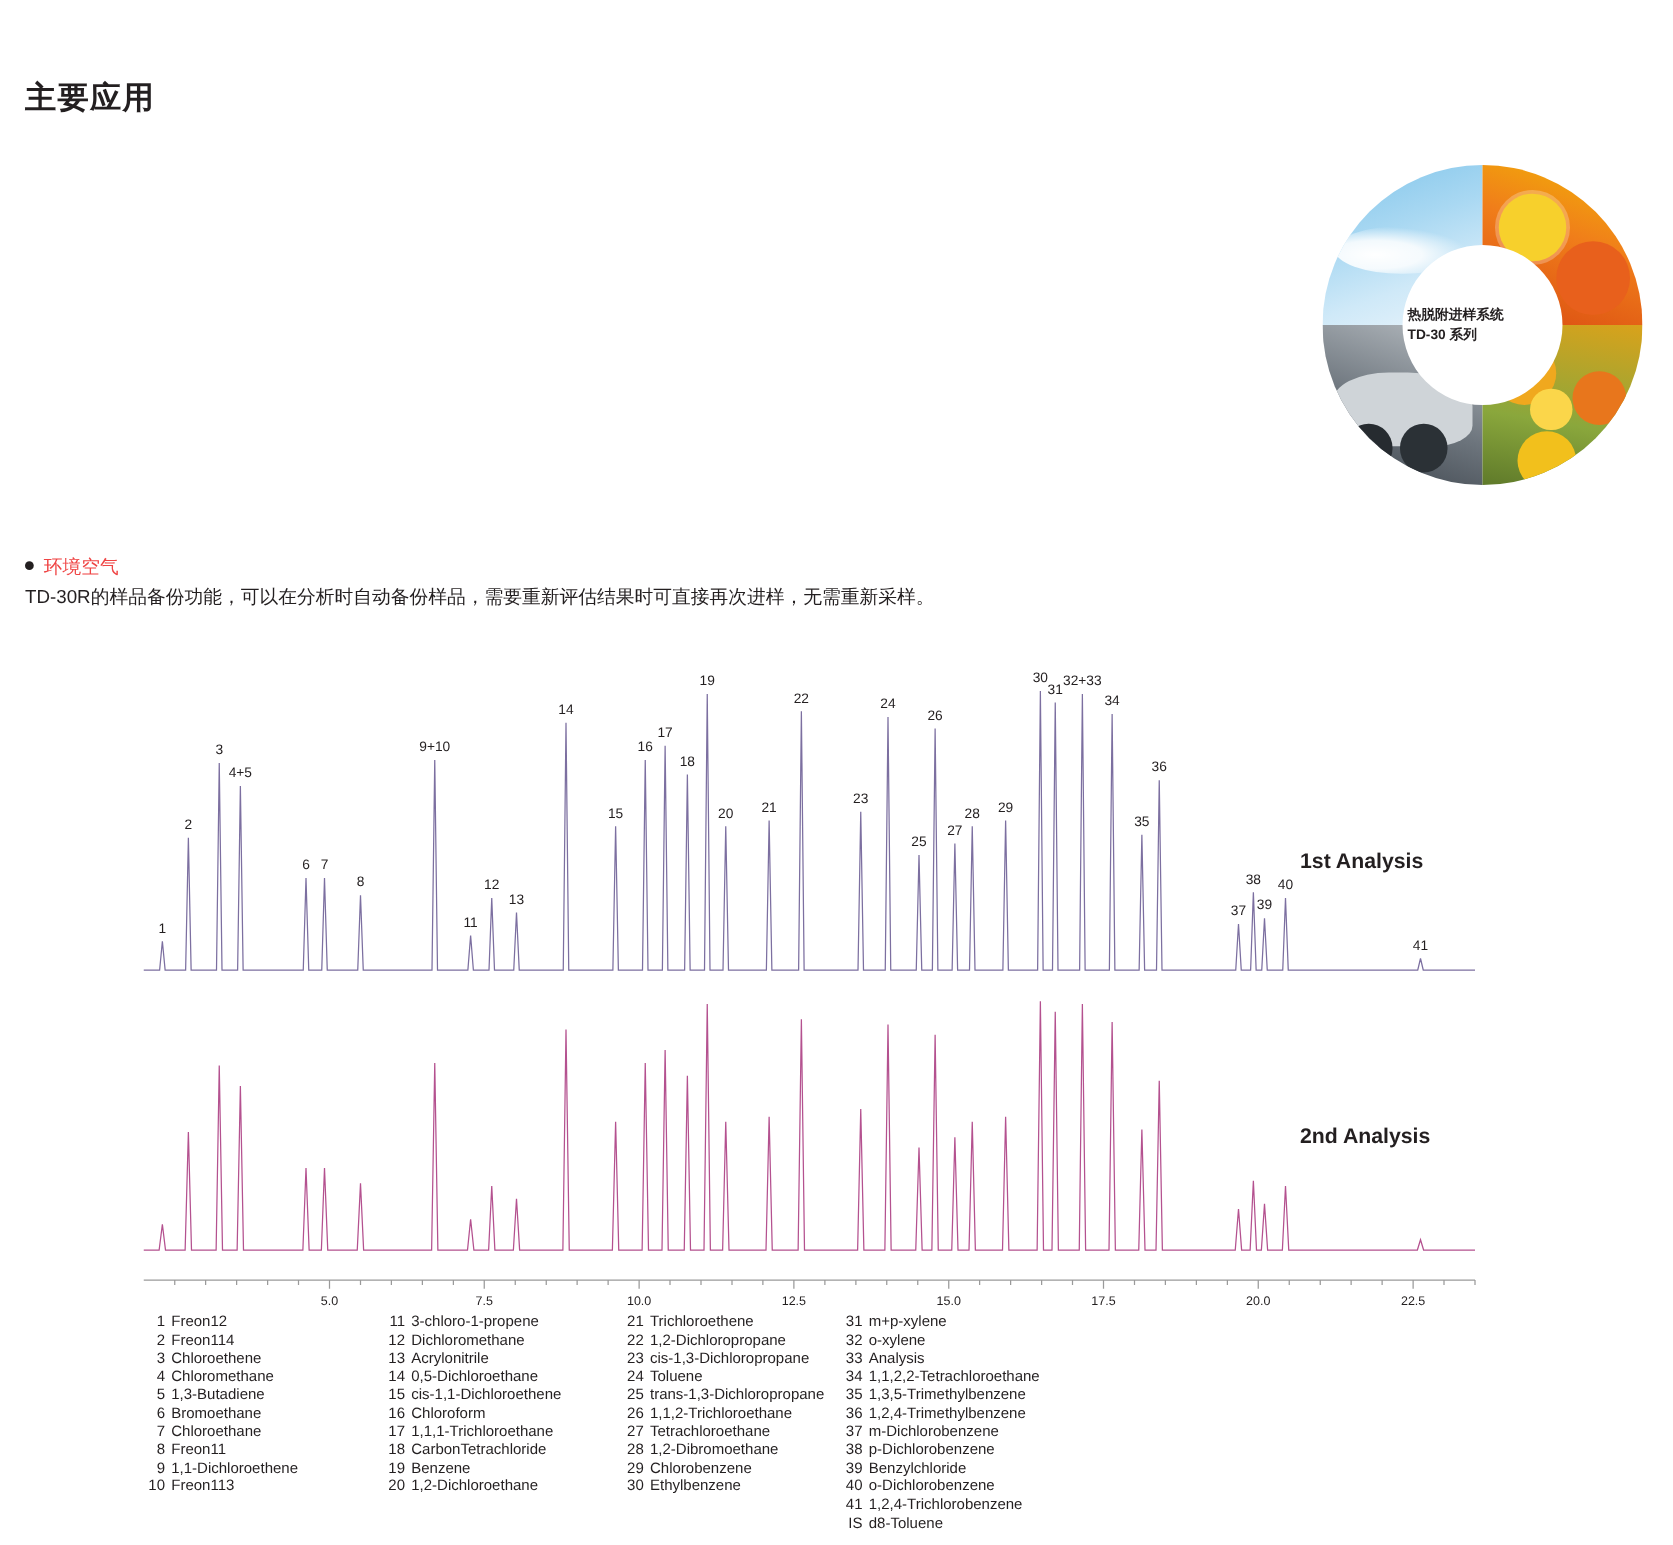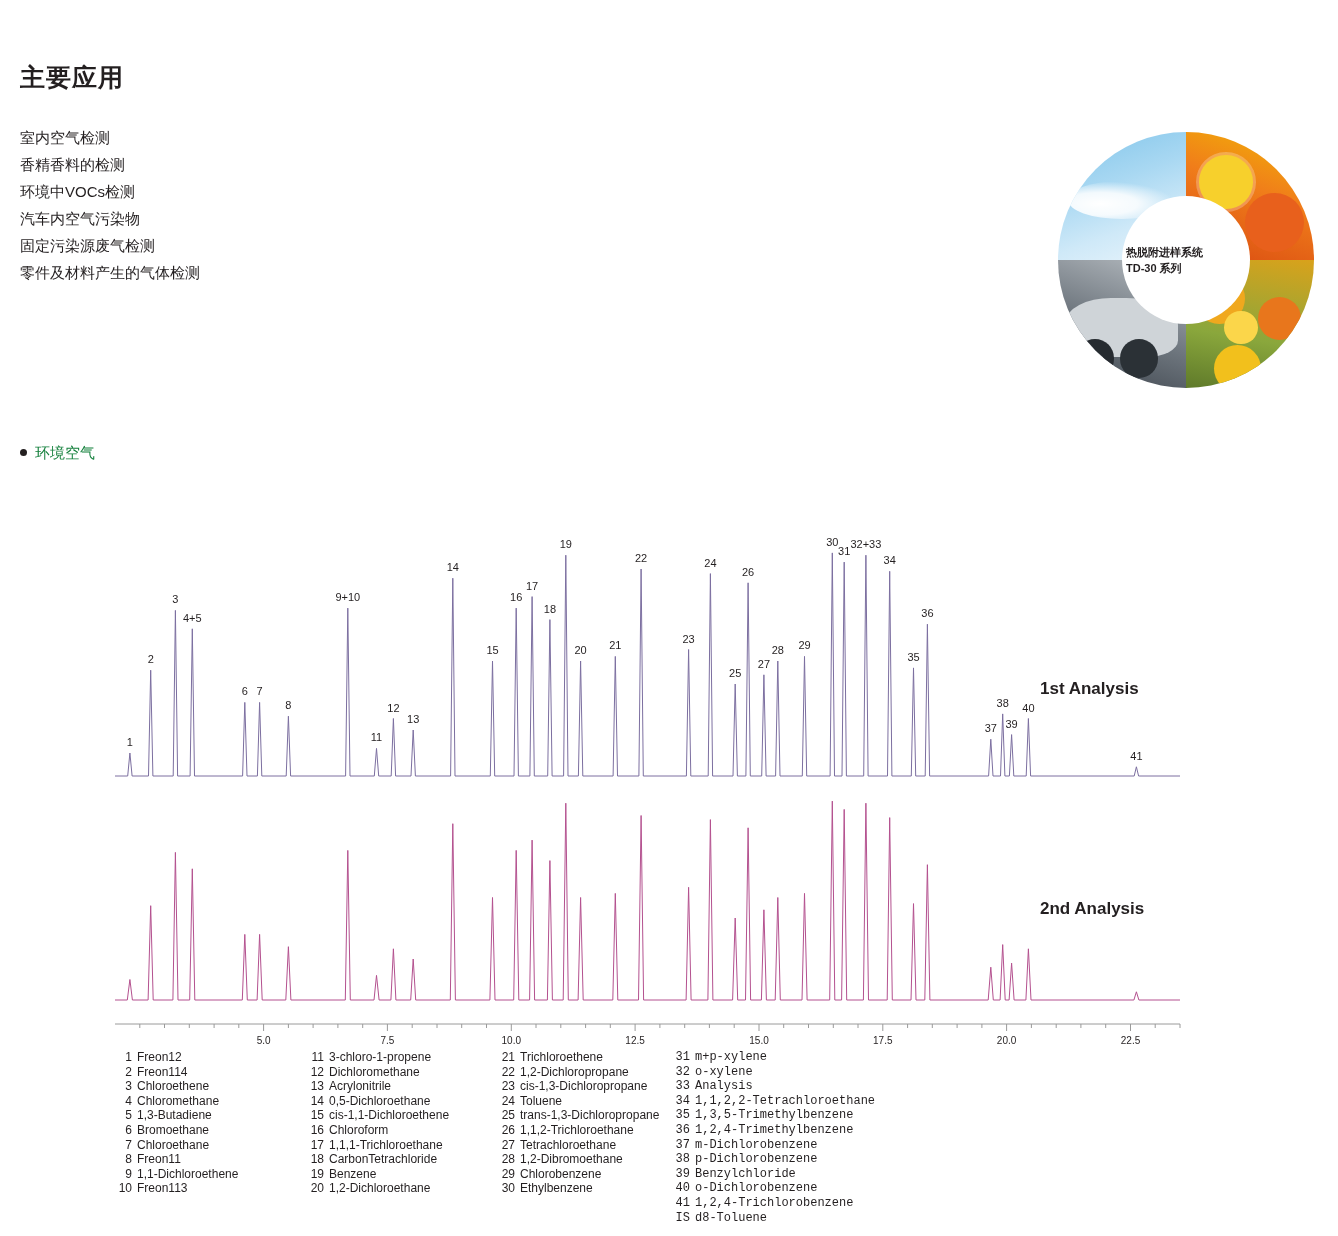--- a/index.html
+++ b/index.html
@@ -27,74 +27,67 @@
   .q3:before{content:"";position:absolute;left:6%;top:30%;width:88%;height:46%;border-radius:40% 46% 28% 24%;background:#cfd4d8;}
   .q3:after{content:"";position:absolute;left:14%;top:62%;width:30%;height:30%;border-radius:50%;background:#262b30;box-shadow:44px 0 0 0 #2b3136;}
   .q4{left:50%;top:50%;background:linear-gradient(10deg,#5f7a2a 0%,#8aa73c 40%,#d9a21b 100%);}
   .q4:before{content:"";position:absolute;left:6%;top:10%;width:40%;height:40%;border-radius:50%;background:#f0a81e;box-shadow:60px 20px 0 -4px #e8761c, 18px 70px 0 -2px #f2c01c, 76px 78px 0 -6px #d95c16;}
   .q4:after{content:"";position:absolute;left:30%;top:40%;width:26%;height:26%;border-radius:50%;background:#fbd64a;}
   .donut-hole{position:absolute;left:50%;top:50%;transform:translate(-50%,-50%);width:128px;height:128px;border-radius:50%;background:#ffffff;}
   .donut-label{position:absolute;left:50%;top:50%;transform:translate(-50%,-50%);width:120px;
      font-size:11px;font-weight:bold;line-height:16px;color:#231f20;}
 
   
-  .bullet-row{position:absolute;left:20px;top:444px;font-size:15px;color:#15803d;}
+  .bullet-row{position:absolute;left:20px;top:444px;font-size:15px;color:#ef4444;}
   .bullet-dot{display:inline-block;width:7px;height:7px;border-radius:50%;background:#231f20;margin-right:8px;vertical-align:2px;}
   .desc{position:absolute;left:20px;top:468px;font-size:15px;color:#231f20;}
 
   
   .chart{position:absolute;left:20px;top:508px;width:1298px;height:560px;}
   .chart svg{display:block;}
   .an-label{font-size:17px;font-weight:bold;fill:#231f20;font-family:"Liberation Sans",sans-serif;}
   .pk-label{font-size:11px;fill:#231f20;font-family:"Liberation Sans",sans-serif;text-anchor:middle;}
   .ax-label{font-size:10px;fill:#231f20;font-family:"Liberation Sans",sans-serif;text-anchor:middle;}
 
   
   .legend{position:absolute;left:112px;top:1046px;width:1100px;font-size:12px;line-height:14.6px;color:#231f20;}
   .legend-col{position:absolute;top:4px;}
   .lc1{left:0;}
   .lc2{left:192px;}
   .lc3{left:383px;}
-  .lc4{left:558px;font-family:Liberation Mono, monospace;}
+  .lc4{left:558px;}
   .li{white-space:nowrap;}
   .li .num{display:inline-block;width:20px;text-align:right;margin-right:5px;}
 </style>
 </head>
 <body>
 
 <div class="page">
 
   <h1 class="h1">主要应用</h1>
 
-  <div class="applist">
-    <div>室内空气检测</div>
-    <div>香精香料的检测</div>
-    <div>环境中VOCs检测</div>
-    <div>汽车内空气污染物</div>
-    <div>固定污染源废气检测</div>
-    <div>零件及材料产生的气体检测</div>
-  </div>
 
   <div class="donut-wrap">
     <div class="donut">
       <div class="q q1"></div>
       <div class="q q2"></div>
       <div class="q q3"></div>
       <div class="q q4"></div>
       <div class="donut-hole"></div>
     </div>
     <div class="donut-label">
       <div>热脱附进样系统</div>
       <div>TD-30 系列</div>
     </div>
   </div>
 
   <div class="bullet-row">
     <span class="bullet-dot"></span><span>环境空气</span>
   </div>
+  <div class="desc">TD-30R的样品备份功能，可以在分析时自动备份样品，需要重新评估结果时可直接再次进样，无需重新采样。</div>
 
   <div class="chart">
     <svg id="chart-svg" width="1298" height="560" viewBox="0 0 1298 560">
       <g id="trace1">
           <path d="M 95 268 L 107.7 268 L 109.9 245.0 L 112.1 268 L 128.5 268 L 130.7 162.2 L 132.9 268 L 153.2 268 L 155.4 102.4 L 157.6 268 L 170.1 268 L 172.3 120.8 L 174.5 268 L 222.6 268 L 224.8 194.4 L 227.0 268 L 237.4 268 L 239.6 194.4 L 241.8 268 L 266.2 268 L 268.4 208.2 L 270.6 268 L 325.6 268 L 327.8 100.1 L 330.0 268 L 354.3 268 L 356.5 240.4 L 358.7 268 L 371.2 268 L 373.4 210.5 L 375.6 268 L 391.0 268 L 393.2 222.0 L 395.4 268 L 430.6 268 L 432.8 70.2 L 435.0 268 L 470.3 268 L 472.5 153.0 L 474.7 268 L 494.0 268 L 496.2 100.1 L 498.4 268 L 509.9 268 L 512.1 88.6 L 514.3 268 L 527.7 268 L 529.9 111.6 L 532.1 268 L 543.6 268 L 545.8 47.2 L 548.0 268 L 558.4 268 L 560.6 153.0 L 562.8 268 L 593.1 268 L 595.3 148.4 L 597.5 268 L 618.9 268 L 621.1 61.0 L 623.3 268 L 666.4 268 L 668.6 141.5 L 670.8 268 L 688.2 268 L 690.4 65.6 L 692.6 268 L 713.0 268 L 715.2 176.0 L 717.4 268 L 725.9 268 L 728.1 74.8 L 730.3 268 L 741.7 268 L 743.9 166.8 L 746.1 268 L 755.6 268 L 757.8 153.0 L 760.0 268 L 782.3 268 L 784.5 148.4 L 786.7 268 L 810.1 268 L 812.3 44.9 L 814.5 268 L 822.0 268 L 824.2 54.1 L 826.4 268 L 843.7 268 L 845.9 47.2 L 848.1 268 L 867.5 268 L 869.7 63.3 L 871.9 268 L 891.3 268 L 893.5 159.9 L 895.7 268 L 905.2 268 L 907.4 116.2 L 909.6 268 L 968.6 268 L 970.8 231.2 L 973.0 268 L 980.5 268 L 982.7 205.9 L 984.9 268 L 989.4 268 L 991.6 226.6 L 993.8 268 L 1006.2 268 L 1008.4 210.5 L 1010.6 268 L 1114.2 268 L 1116.4 258.8 L 1118.6 268 L 1160 268" fill="none" stroke="#7c6fa0" stroke-width="1"></path>
         </g>
       <g id="trace2">
           <path d="M 95 492 L 107.3 492 L 109.9 471.5 L 112.4 492 L 128.1 492 L 130.7 397.7 L 133.2 492 L 152.9 492 L 155.4 344.4 L 158.0 492 L 169.7 492 L 172.3 360.8 L 174.8 492 L 222.3 492 L 224.8 426.4 L 227.3 492 L 237.1 492 L 239.6 426.4 L 242.2 492 L 265.8 492 L 268.4 438.7 L 270.9 492 L 325.3 492 L 327.8 342.4 L 330.3 492 L 354.0 492 L 356.5 467.4 L 359.1 492 L 370.9 492 L 373.4 440.8 L 375.9 492 L 390.7 492 L 393.2 451.0 L 395.7 492 L 430.3 492 L 432.8 315.7 L 435.4 492 L 469.9 492 L 472.5 389.5 L 475.0 492 L 493.7 492 L 496.2 342.4 L 498.8 492 L 509.6 492 L 512.1 332.1 L 514.6 492 L 527.4 492 L 529.9 352.6 L 532.4 492 L 543.2 492 L 545.8 295.2 L 548.3 492 L 558.1 492 L 560.6 389.5 L 563.2 492 L 592.8 492 L 595.3 385.4 L 597.8 492 L 618.5 492 L 621.1 307.5 L 623.6 492 L 666.1 492 L 668.6 379.3 L 671.1 492 L 687.9 492 L 690.4 311.6 L 692.9 492 L 712.6 492 L 715.2 410.0 L 717.7 492 L 725.5 492 L 728.1 319.8 L 730.6 492 L 741.4 492 L 743.9 401.8 L 746.4 492 L 755.2 492 L 757.8 389.5 L 760.3 492 L 782.0 492 L 784.5 385.4 L 787.1 492 L 809.7 492 L 812.3 293.1 L 814.8 492 L 821.6 492 L 824.2 301.4 L 826.7 492 L 843.4 492 L 845.9 295.2 L 848.5 492 L 867.2 492 L 869.7 309.6 L 872.3 492 L 891.0 492 L 893.5 395.6 L 896.0 492 L 904.8 492 L 907.4 356.7 L 909.9 492 L 968.2 492 L 970.8 459.2 L 973.3 492 L 980.1 492 L 982.7 436.6 L 985.2 492 L 989.1 492 L 991.6 455.1 L 994.1 492 L 1005.9 492 L 1008.4 440.8 L 1011.0 492 L 1113.9 492 L 1116.4 483.8 L 1118.9 492 L 1160 492" fill="none" stroke="#b4518f" stroke-width="1"></path>
         </g>
       <g id="peaklabels">

